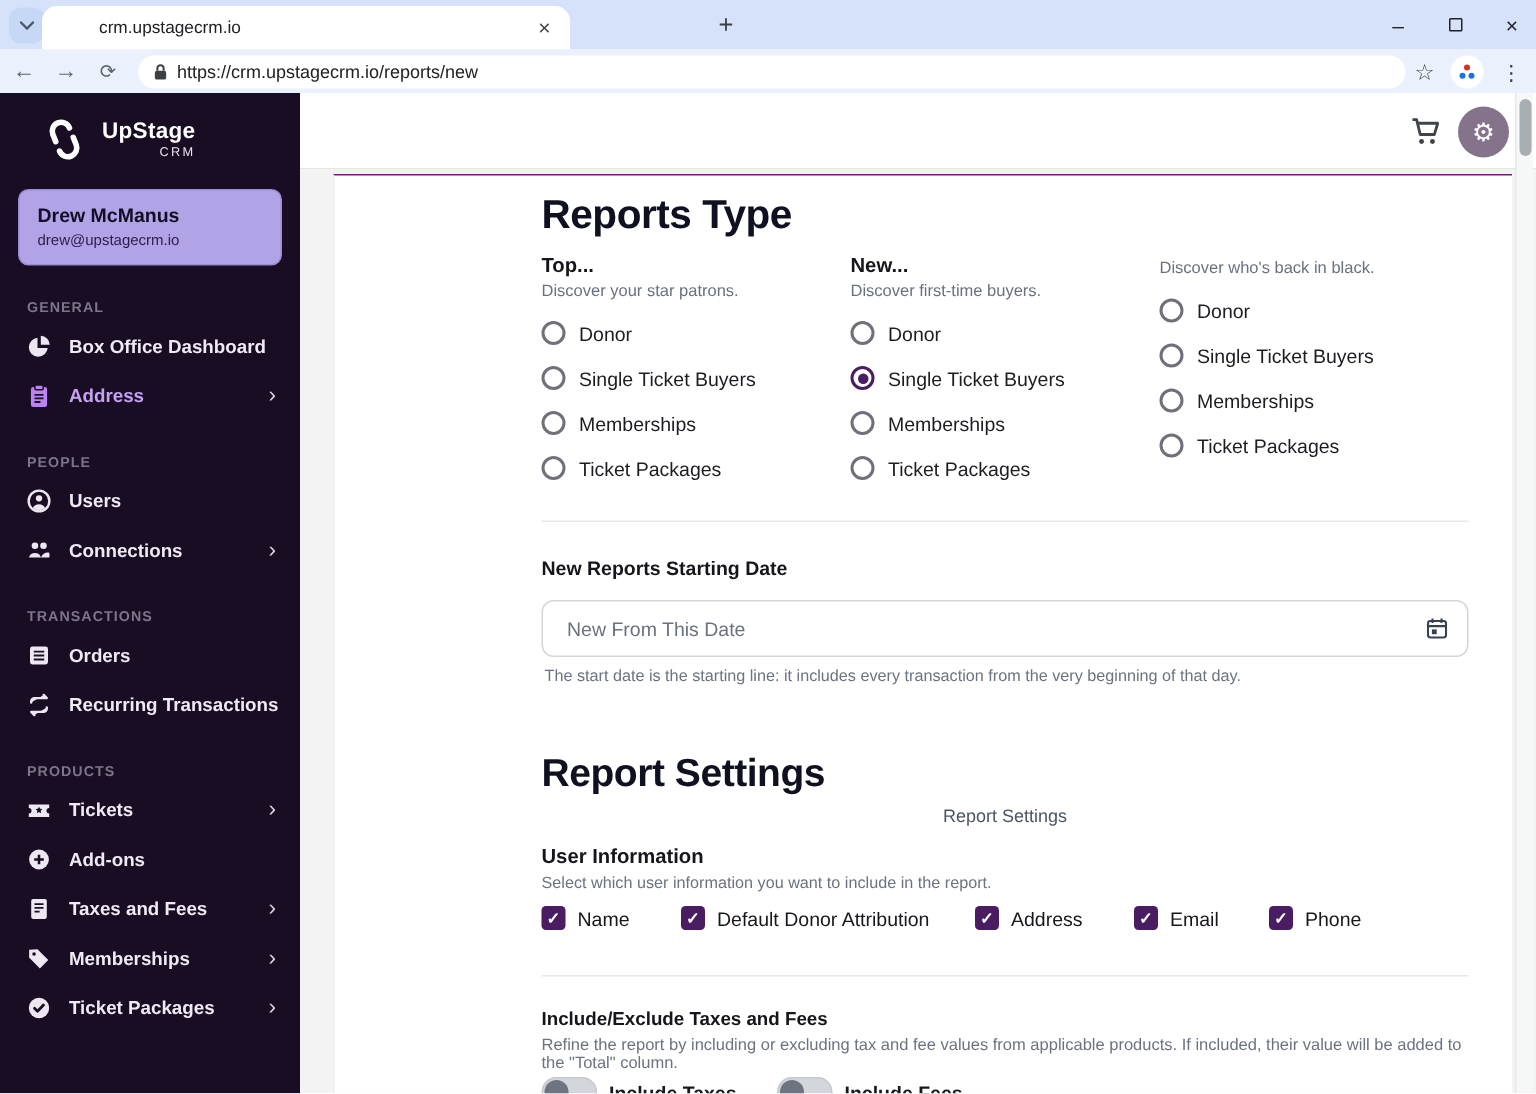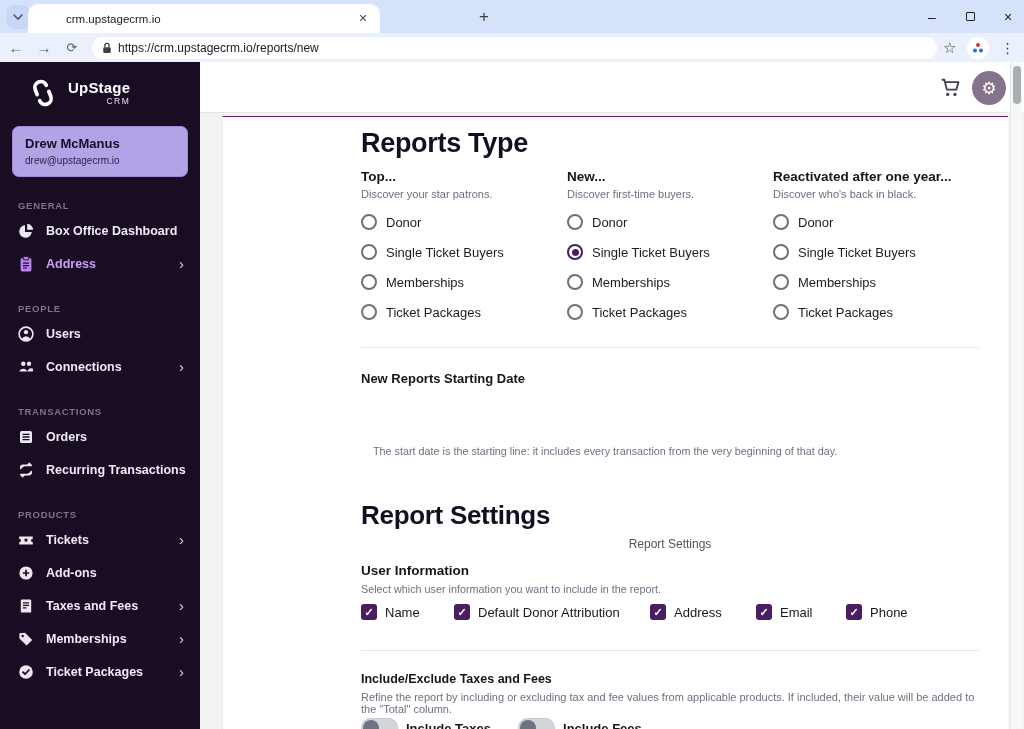--- a/index.html
+++ b/index.html
@@ -70,21 +70,21 @@
   .radio-lab { font-size:13px; color:#1b1d23; }
 
   .divider { border:none; border-top:1px solid #e7e8ea; width:618px; }
   #div1 { top:230px; } #div2 { top:533px; }
 
   #sd-label { top:254px; font-size:13px; font-weight:700; color:#15161c; }
   #sd-field { top:283px; width:618px; height:38px; position:absolute; }
   #sd-input { width:100%; height:100%; border:1px solid #d2d5da; border-radius:8px; padding:0 40px 0 16px; font-size:13px; color:#1b1d23; font-family:"Liberation Sans",sans-serif; outline:none; }
   #sd-input::placeholder { color:#6a7280; opacity:1; }
   .cal-icon { position:absolute; right:13px; top:11px; width:16px; height:16px; cursor:pointer; }
-  #sd-help { top:328px; left:12px; font-size:10.8px; color:#6b7280; }
+  #sd-help { top:328px; left:2px; font-size:10.8px; color:#6b7280; }
 
   #rs-title { top:383px; font-size:26px; font-weight:800; color:#0f1120; letter-spacing:-.3px; }
   #rs-sub { top:420px; width:618px; text-align:center; font-size:12px; color:#4b5563; }
   #ui-label { top:446px; font-size:13.5px; font-weight:700; color:#15161c; }
   #ui-help { top:466px; font-size:10.8px; color:#6b7280; }
   #cb-row { top:487px; width:618px; height:18px; position:absolute; }
   .cb-item { position:absolute; top:0; display:flex; align-items:center; gap:8px; cursor:pointer; }
   .cb-item:nth-child(1){ left:0; } .cb-item:nth-child(2){ left:93px; } .cb-item:nth-child(3){ left:289px; }
   .cb-item:nth-child(4){ left:395px; } .cb-item:nth-child(5){ left:485px; }
   .cb { width:16px; height:16px; border-radius:3px; background:var(--purple-deep,#4a1d63); color:#fff; display:flex; align-items:center; justify-content:center; font-size:11px; font-weight:700; }
@@ -337,21 +337,20 @@
             <div class="radio-row">
               <span class="radio"></span>
               <span class="radio-lab">Memberships</span>
             </div>
             <div class="radio-row">
               <span class="radio"></span>
               <span class="radio-lab">Ticket Packages</span>
             </div>
           </div>
           <div class="rt-col">
-            <div class="rt-head">Reactivated after one year...</div>
             <div class="rt-sub">Discover who's back in black.</div>
             <div class="radio-row">
               <span class="radio"></span>
               <span class="radio-lab">Donor</span>
             </div>
             <div class="radio-row">
               <span class="radio"></span>
               <span class="radio-lab">Single Ticket Buyers</span>
             </div>
             <div class="radio-row">
@@ -361,20 +360,30 @@
             <div class="radio-row">
               <span class="radio"></span>
               <span class="radio-lab">Ticket Packages</span>
             </div>
           </div>
         </div>
 
       <hr class="divider" id="div1">
 
       <div id="sd-label">New Reports Starting Date</div>
+      <div id="sd-field">
+        <input id="sd-input" type="text" placeholder="New From This Date" style="">
+        <span class="cal-icon">
+          <svg viewBox="0 0 16 16" width="16" height="16" fill="none" stroke="#374151" stroke-width="1.4">
+              <rect x="2" y="3" width="12" height="11" rx="1.6"></rect>
+              <path d="M2 6.4h12M5 1.4v3M11 1.4v3"></path>
+              <rect x="4.6" y="8.6" width="3.2" height="3.2" fill="#374151" stroke="none"></rect>
+            </svg>
+        </span>
+      </div>
       <div id="sd-help">The start date is the starting line: it includes every transaction from the very beginning of that day.</div>
 
       <h1 id="rs-title">Report Settings</h1>
       <div id="rs-sub">Report Settings</div>
 
       <div id="ui-label">User Information</div>
       <div id="ui-help">Select which user information you want to include in the report.</div>
       <div id="cb-row">
           <div class="cb-item">
             <span class="cb"></span>

